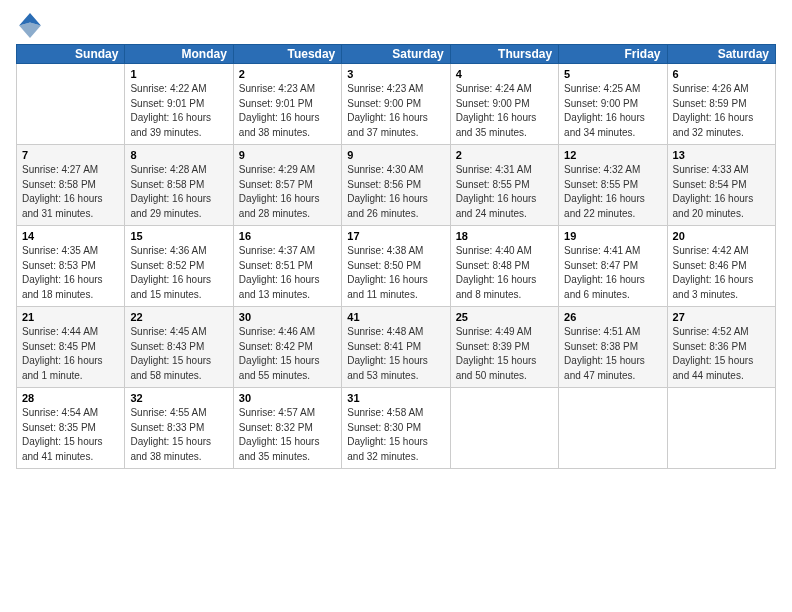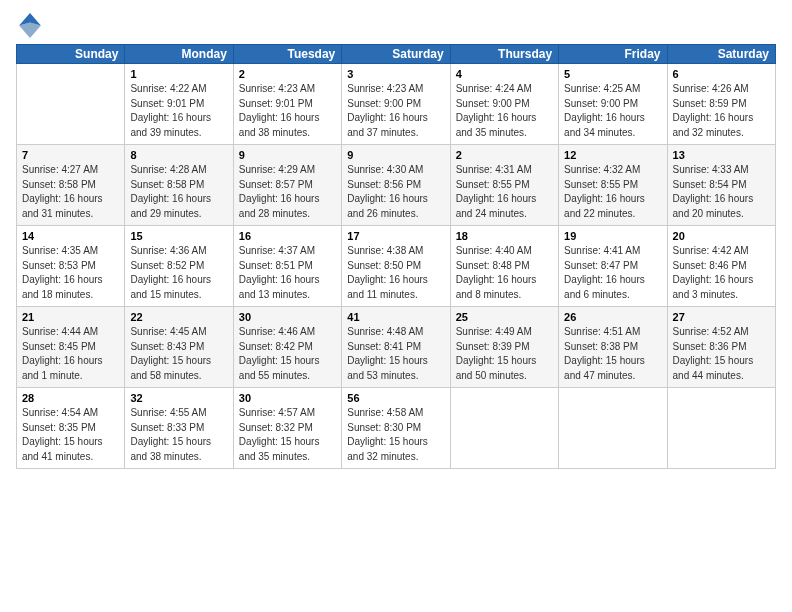--- a/index.html
+++ b/index.html
@@ -246,21 +246,21 @@
           </td>
           <td>
             <span class="day-num">32</span>
             <div class="day-info">Sunrise: 4:55 AM<br>Sunset: 8:33 PM<br>Daylight: 15 hours<br>and 38 minutes.</div>
           </td>
           <td>
             <span class="day-num">30</span>
             <div class="day-info">Sunrise: 4:57 AM<br>Sunset: 8:32 PM<br>Daylight: 15 hours<br>and 35 minutes.</div>
           </td>
           <td>
-            <span class="day-num">56</span>
+            <span class="day-num">31</span>
             <div class="day-info">Sunrise: 4:58 AM<br>Sunset: 8:30 PM<br>Daylight: 15 hours<br>and 32 minutes.</div>
           </td>
           <td class="empty-cell"></td>
           <td class="empty-cell"></td>
           <td class="empty-cell"></td>
         </tr>
       </tbody>
   </table>
 </div>
 

